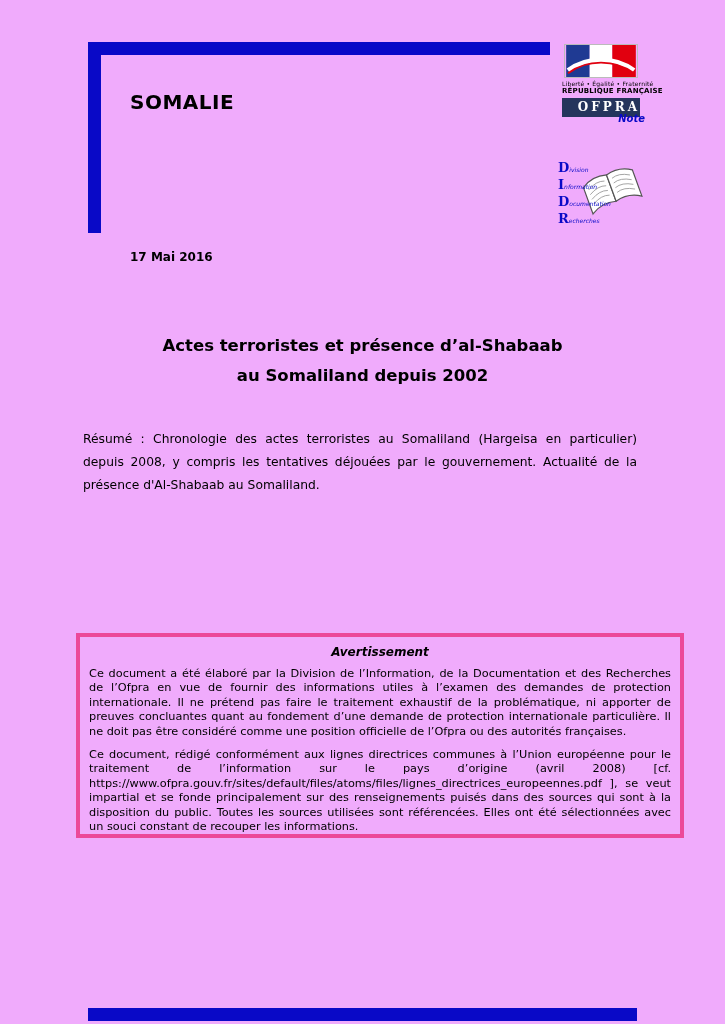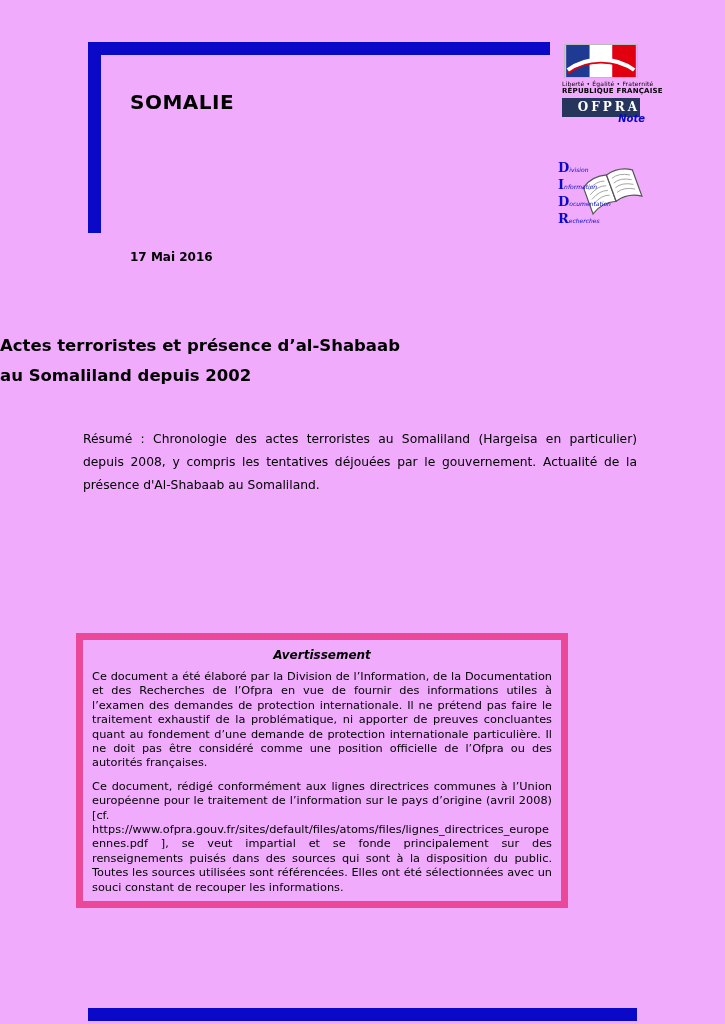--- a/index.html
+++ b/index.html
@@ -52,33 +52,33 @@
   }
   .didr-word { font-size: 6px; font-style: italic; }
 
   .date {
     position: absolute; left: 130px; top: 210px;
     font-size: 12px; font-weight: bold; margin-top: 40px;
   }
 
   .title {
     position: absolute; left: 0; right: 0; top: 331px;
-    font-size: 16.5px; font-weight: bold; line-height: 30px;
+    text-align: center; font-size: 16.5px; font-weight: bold; line-height: 30px;
   }
 
   .para {
     position: absolute; left: 83px; width: 554px;
     font-size: 12.3px; line-height: 23px; text-align: justify;
   }
   .para-resume   { top: 428px; }
   .para-abstract { top: 503px; }
 
   .disclaimer {
-    position: absolute; left: 76px; top: 633px; width: 492px;
-    border: 7px solid #ec4899; padding: 8px 9px 6px 9px;
+    position: absolute; left: 76px; top: 633px; width: 608px;
+    border: 4px solid #ec4899; padding: 8px 9px 0 9px;
   }
   .disclaimer-title {
     text-align: center; font-weight: bold; font-style: italic;
     font-size: 12px; margin-bottom: 8px;
   }
   .disclaimer p {
     font-size: 11.3px; line-height: 14.4px;
     text-align: justify; margin-bottom: 9px; overflow-wrap: anywhere;
   }
   .disclaimer p:last-child { margin-bottom: 0; }

